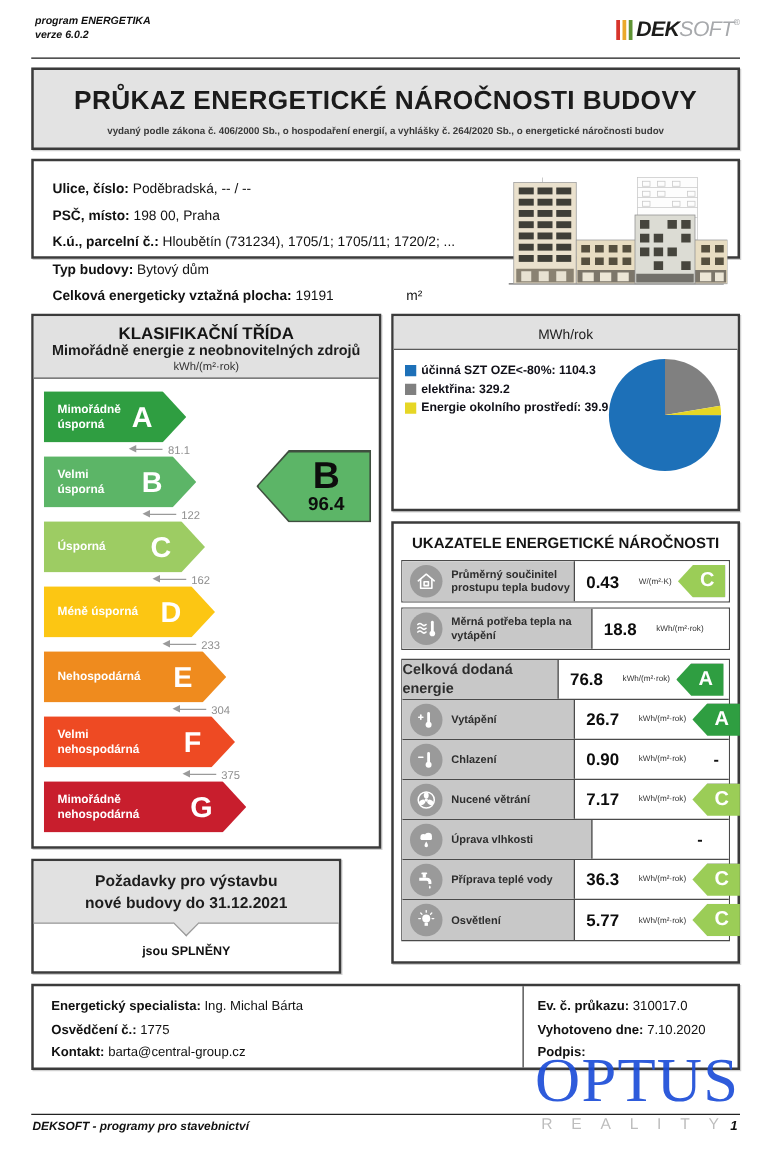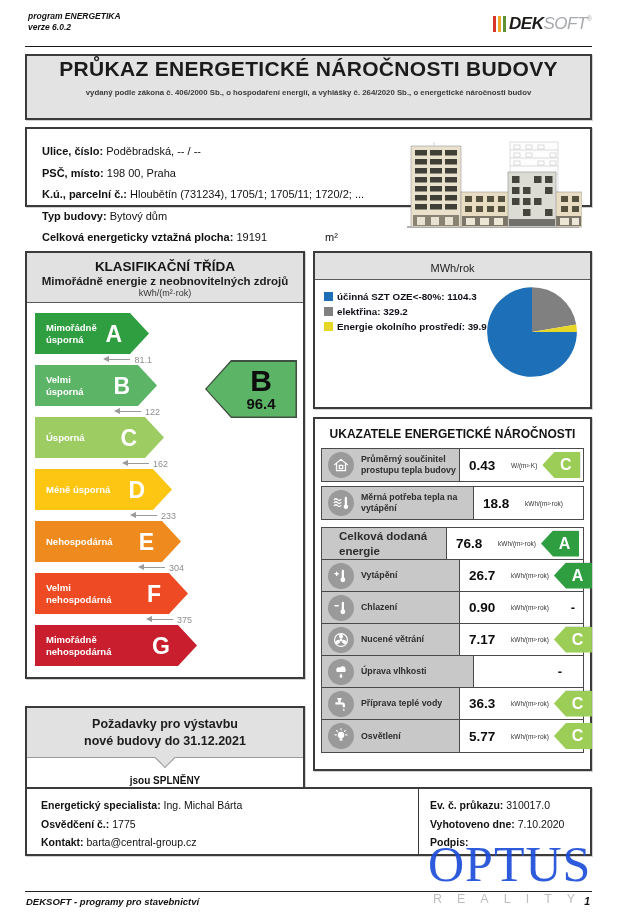--- a/index.html
+++ b/index.html
@@ -13,21 +13,21 @@
   .logo-bars span { width:3.5px; height:16px; display:block; }
   .logo-dek { font-size:17px; font-weight:800; color:#1c1c1a; letter-spacing:-0.5px; }
   .logo-soft { font-size:17px; font-weight:400; color:#a7a9ac; letter-spacing:-0.5px; }
   .logo-reg { font-size:7px; color:#a7a9ac; vertical-align:top; position:relative; top:-6px; }
   .header-line { position:absolute; left:25px; right:25px; top:46px; border-top:1.5px solid #1a1a1a; }
 
   
   .box { position:absolute; border:2.5px solid #3b3b3b; background:#fff; box-shadow:1px 1px 0 rgba(0,0,0,.18); }
 
   
-  .title-box { left:25px; top:54px; width:567px; height:66px; background:#e3e3e3; text-align:center; padding-top:1px; }
+  .title-box { left:25px; top:54px; width:567px; height:66px; background:#e3e3e3; text-align:center; padding-top:13px; }
   .main-title { font-size:21px; font-weight:800; color:#1b1b1b; letter-spacing:.3px; }
   .main-subtitle { font-size:7.8px; font-weight:700; color:#3a3a3a; margin-top:7px; }
 
   
   .info-box { left:25px; top:127px; width:567px; height:80px; }
   .info-rows { position:absolute; left:15px; top:12px; font-size:11px; color:#111; line-height:21.5px; }
   .info-rows b { font-weight:700; }
   .area-unit { margin-left:58px; }
   .bld-svg { position:absolute; right:8px; top:7px; }
 
@@ -52,21 +52,21 @@
       border-right:6px solid #9a9a9a; border-top:3px solid transparent; border-bottom:3px solid transparent; }
   .cur-outer { position:absolute; top:57px; left:178px; width:92px; height:58px; background:#3f4f3f;
       clip-path:polygon(0 50%, 26px 0, 100% 0, 100% 100%, 26px 100%); }
   .cur-inner { position:absolute; inset:1.5px; background:#5cb567;
       clip-path:polygon(0 50%, 25px 0, 100% 0, 100% 100%, 25px 100%);
       display:flex; flex-direction:column; align-items:center; justify-content:center; padding-left:20px; color:#0d0d0d; }
   .cur-letter { font-size:30px; font-weight:800; line-height:.9; }
   .cur-value { font-size:15px; font-weight:700; margin-top:1px; }
 
   
-  .req-box { left:25px; top:706px; width:280px; height:92px; }
+  .req-box { left:25px; top:687px; width:248px; height:92px; }
   .req-head { position:relative; background:#e1e1e1; height:50px; text-align:center; padding-top:8px;
       font-size:12.5px; font-weight:700; color:#1c1c1c; line-height:1.35; border-bottom:1px solid #9a9a9a; }
   .req-head::after { content:''; position:absolute; left:50%; bottom:-8px; width:14px; height:14px; background:#e1e1e1;
       border-right:1.5px solid #9a9a9a; border-bottom:1.5px solid #9a9a9a; transform:translateX(-50%) rotate(45deg); }
   .req-result { text-align:center; margin-top:17px; font-size:10px; font-weight:800; color:#111; }
 
   
   .pie-panel { left:313px; top:251px; width:279px; height:158px; }
   .pie-panel .panel-head { padding:7px 2px 5px; }
   .pie-title { font-size:13px; font-weight:800; color:#151515; }
@@ -90,21 +90,21 @@
   .lbl { font-size:8.8px; font-weight:700; color:#2d2d2d; line-height:1.25; width:98px; }
   .icon-circle { width:26px; height:26px; border-radius:50%; background:#9a9a9a; display:flex; align-items:center; justify-content:center; flex:0 0 auto; }
   .vcell { flex:1; display:flex; align-items:center; padding:0 4px 0 9px; gap:5px; }
   .val { font-size:13.5px; font-weight:700; color:#0c0c0c; min-width:37px; }
   .unit { font-size:6.5px; color:#333; flex:1; }
   .badge { width:38px; height:26px; clip-path:polygon(0 50%, 12px 0, 100% 0, 100% 100%, 12px 100%);
       display:flex; align-items:center; justify-content:center; padding-left:9px; color:#fff; font-size:16px; font-weight:800;
       filter:drop-shadow(0 0 1px #4e4e4e); flex:0 0 auto; }
   .badge-A { background:#2f9e41; } .badge-C { background:#9bcd57; }
   .dash { width:38px; text-align:center; font-weight:700; font-size:13px; color:#111; flex:0 0 auto; }
-  .irow.total .lcell { justify-content:center; padding-left:17px; }
+  .irow.total .lcell { justify-content:center; padding-left:0; }
   .irow.total .lbl { width:auto; font-size:11.5px; font-weight:800; }
 
   
   .footer-box { left:25px; top:787px; width:567px; height:69px; display:flex; }
   .fb-left { flex:1; padding:10px 14px; }
   .fb-right { width:172px; border-left:1.5px solid #3b3b3b; padding:10px 0 10px 11px; }
   .fb-line { font-size:10.5px; color:#111; margin-bottom:6.5px; white-space:nowrap; }
   .fb-line b { font-weight:700; }
 
   

